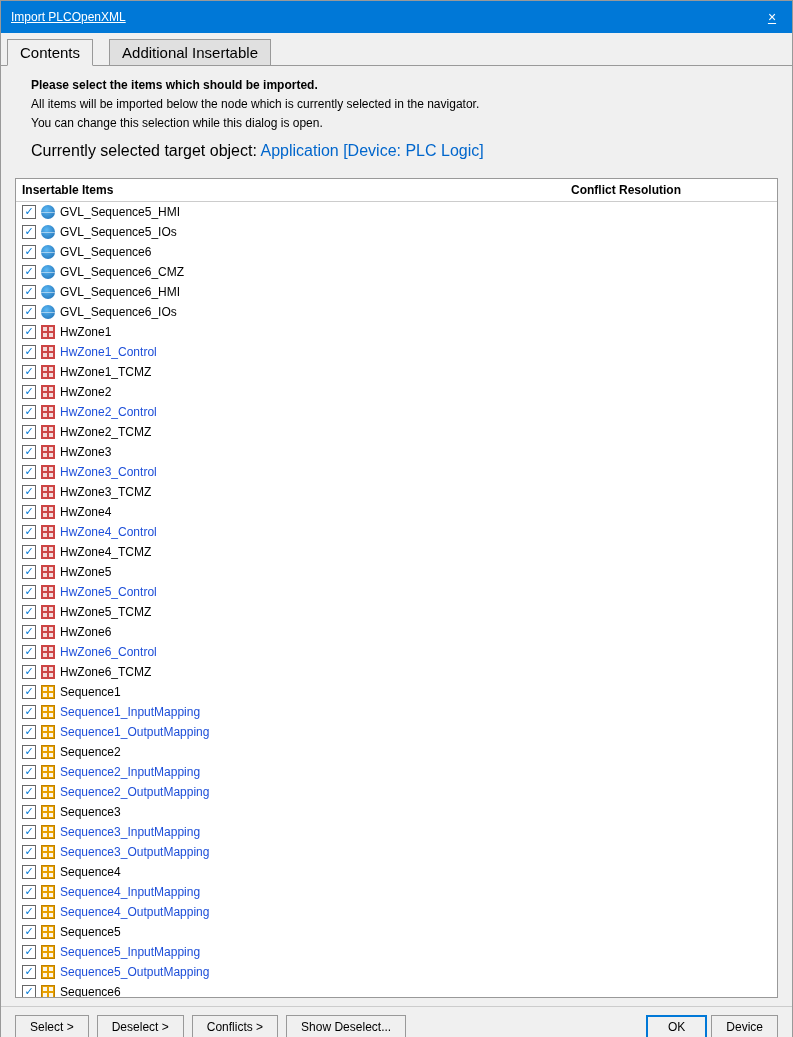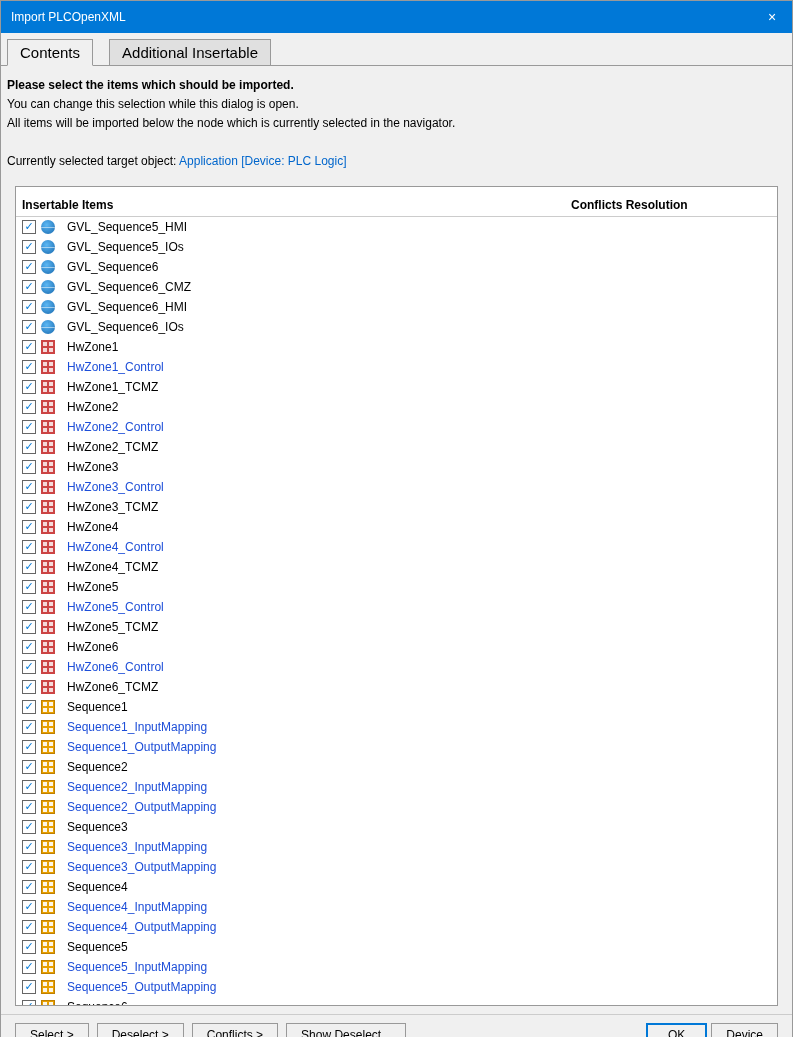--- a/index.html
+++ b/index.html
@@ -20,20 +20,21 @@
     }
     .title-bar {
       background: #0078d7;
       color: white;
       padding: 6px 10px;
       display: flex;
       justify-content: space-between;
       align-items: center;
       font-size: 12px;
       font-weight: normal;
+      text-decoration: underline;
     }
     .title-bar-close {
       cursor: pointer;
       width: 20px;
       height: 20px;
       display: flex;
       align-items: center;
       justify-content: center;
       font-size: 14px;
       color: white;
@@ -53,33 +54,33 @@
       cursor: pointer;
       font-size: 15px;
       margin-right: 16px;
     }
     .tab.active {
       background: #f0f0f0;
       border-bottom: 1px solid #f0f0f0;
       margin-bottom: -1px;
     }
     .content-area {
-      padding: 10px 6px;
+      padding: 10px 30px;
     }
     .description-text {
       font-size: 12px;
       color: #000;
       line-height: 1.6;
     }
     .description-text .bold {
       font-weight: bold;
     }
     .selected-target {
-      margin-top: 20px;
-      font-size: 12px;
+      margin-top: 8px;
+      font-size: 16px;
       color: #000;
     }
     .selected-target .link {
       color: #0066cc;
     }
     .list-container {
       border: 1px solid #999;
       margin: 8px 14px;
       height: 820px;
       background: white;
@@ -87,21 +88,20 @@
       display: flex;
       flex-direction: column;
     }
     .list-header {
       display: flex;
       background: white;
       border-bottom: 1px solid #ccc;
       padding: 4px 6px;
       font-weight: bold;
       font-size: 12px;
-      margin-top: 7px;
     }
     .col-items { flex: 1; }
     .col-conflict { width: 200px; }
     .list-scroll {
       flex: 1;
       overflow-y: scroll;
       overflow-x: hidden;
     }
     .list-item {
       display: flex;
@@ -174,21 +174,20 @@
       align-items: center;
       justify-content: center;
       font-size: 8px;
       color: white;
       font-weight: bold;
       border: 1px solid #c08000;
     }
     .item-label {
       font-size: 12px;
       color: #000;
-      margin-left: 7px;
     }
     .item-label.blue {
       color: #1d4ed8;
     }
     .footer {
       display: flex;
       justify-content: space-between;
       align-items: center;
       padding: 8px 14px;
       border-top: 1px solid #ccc;
@@ -230,33 +229,33 @@
       <span>Contents</span>
     </div>
     <div class="tab">
       <span>Additional Insertable</span>
     </div>
   </div>
 
   <div class="content-area">
     <div class="description-text">
       <div class="bold">Please select the items which should be imported.</div>
+      <div>All items will be imported below the node which is currently selected in the navigator.</div>
       <div>You can change this selection while this dialog is open.</div>
-      <div>All items will be imported below the node which is currently selected in the navigator.</div>
     </div>
     <div class="selected-target">
       <span>Currently selected target object:</span>
       <span class="link">Application [Device: PLC Logic]</span>
     </div>
   </div>
 
   <div class="list-container">
     <div class="list-header">
       <div class="col-items">Insertable Items</div>
-      <div class="col-conflict">Conflicts Resolution</div>
+      <div class="col-conflict">Conflict Resolution</div>
     </div>
     <div class="list-scroll" id="list-scroll">
 
     <div class="list-item">
           <div class="checkbox checked">
             <span class="checkmark">✓</span>
           </div>
           <div class="item-icon">
             <div class="globe-icon"></div>
           </div>

